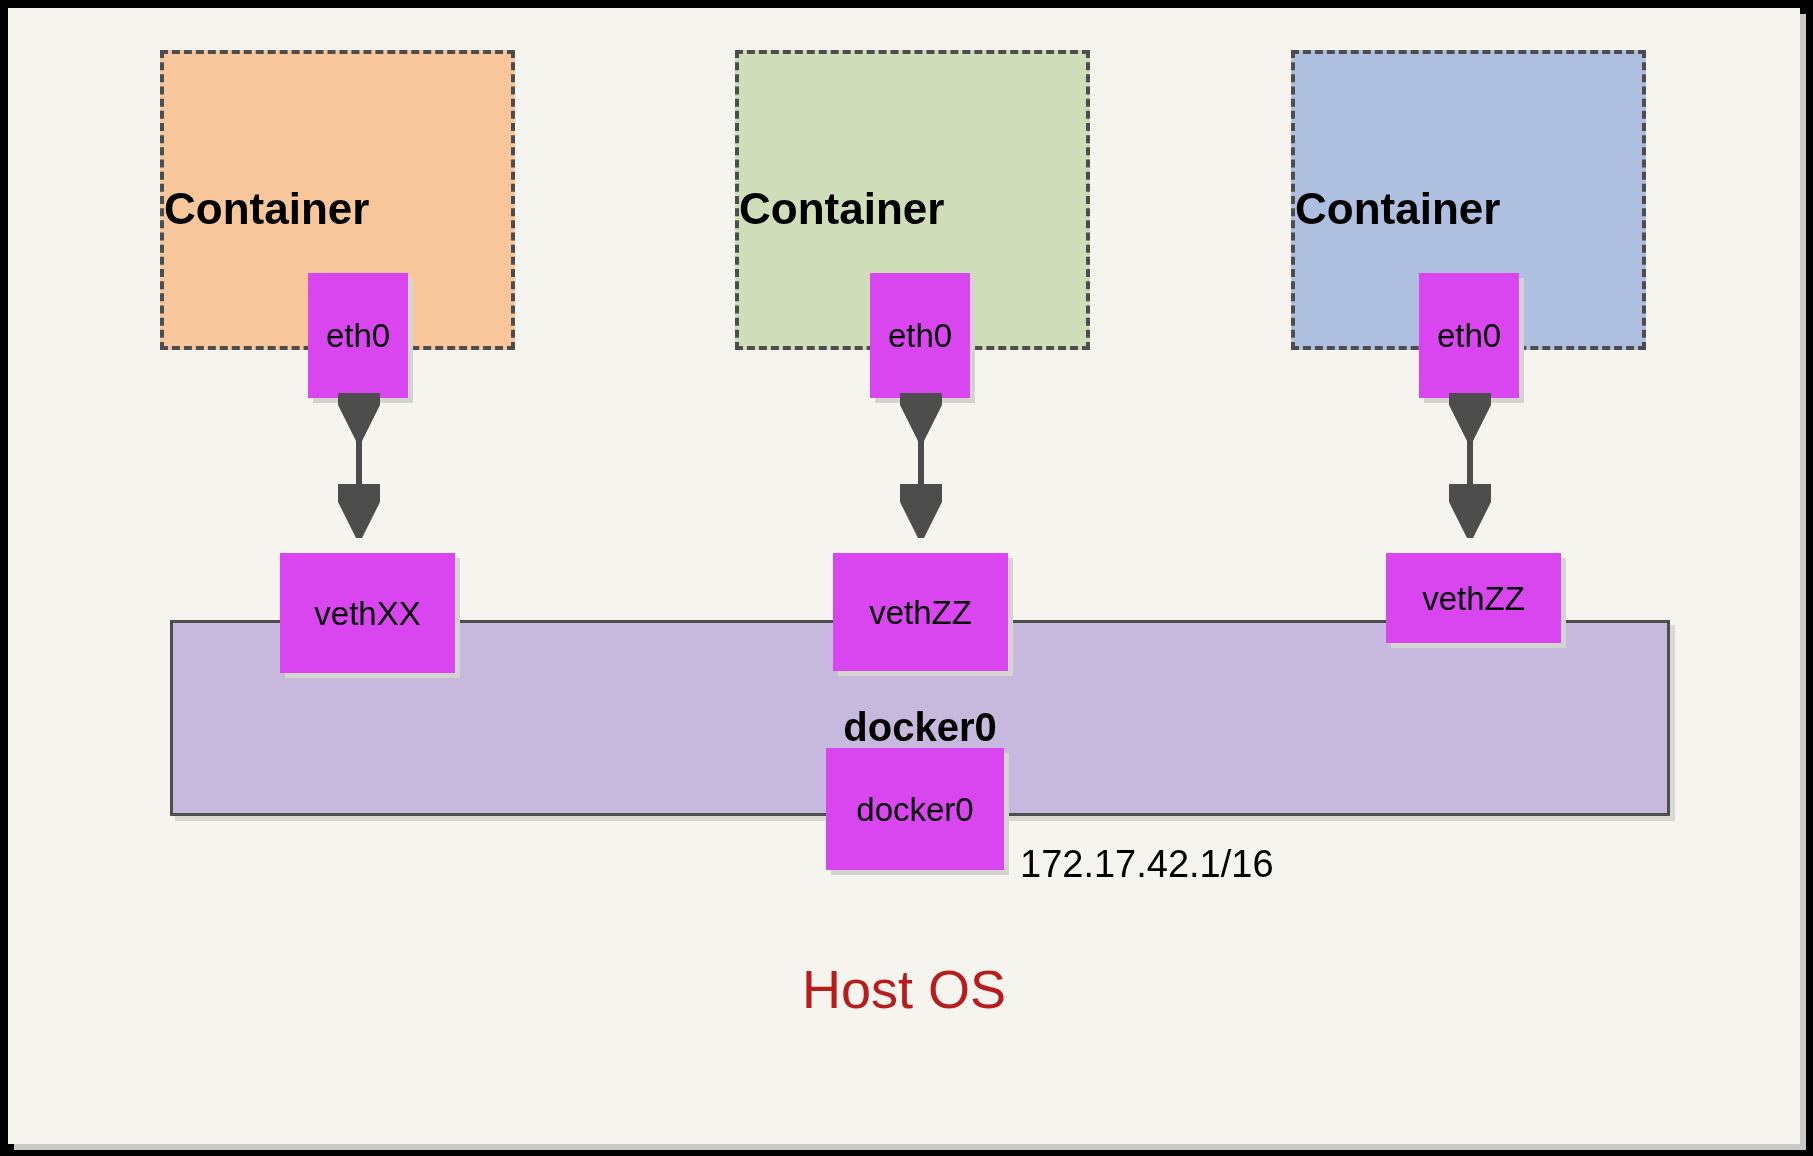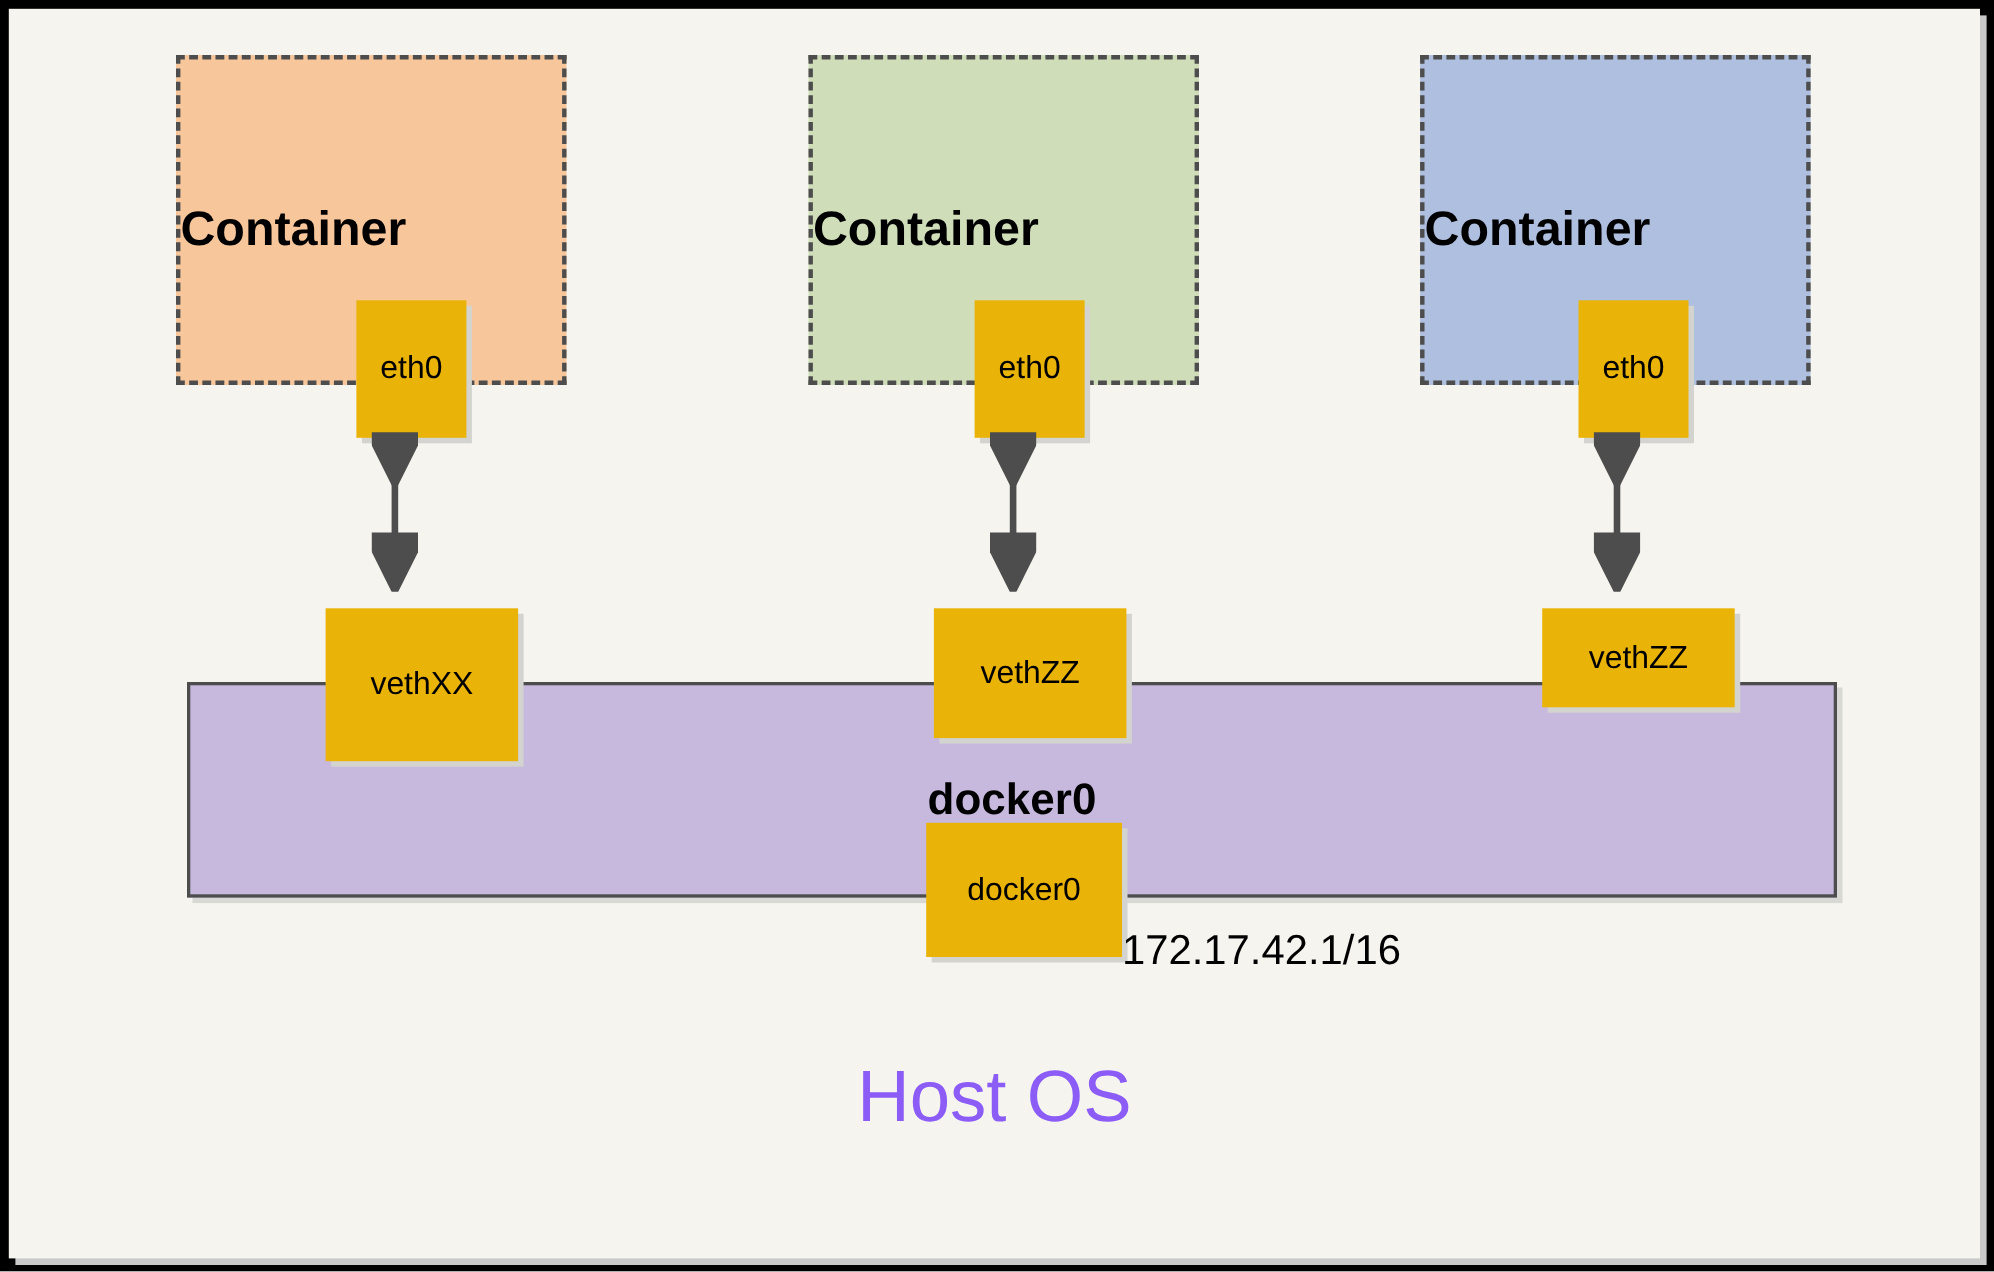--- a/index.html
+++ b/index.html
@@ -72,31 +72,30 @@
     top: 82px;
     text-align: center;
     font-size: 40px;
     font-weight: bold;
     color: #000000;
   }
 
   
   .chip {
     position: absolute;
-    background: #eab308;
+    background: #d946ef;
     box-sizing: border-box;
     box-shadow: 5px 5px 0 0 #d3d3cf;
     display: flex;
     align-items: center;
     justify-content: center;
     color: #000000;
-    font-size: 29px;
+    font-size: 33px;
     font-weight: normal;
     line-height: 1;
-    margin-left: 16px;
   }
 
   
   .arrow {
     position: absolute;
   }
 
   
   #ip-label {
     position: absolute;
@@ -105,23 +104,23 @@
     font-size: 38px;
     color: #000000;
     white-space: nowrap;
   }
   #host-os {
     position: absolute;
     left: 0;
     right: 0;
     top: 950px;
     text-align: center;
-    font-size: 66px;
+    font-size: 54px;
     font-weight: normal;
-    color: #8b5cf6;
+    color: #b91c1c;
   }
 </style>
 </head>
 <body>
 
 <div id="frame">
   <div id="canvas">
 
     <div class="container-box" style="left:152px; top:42px; width:355px; height:300px; background:#f7c69b;">
       <div class="container-title">Container</div>
@@ -161,21 +160,21 @@
     </svg>
 
     <svg class="arrow" style="left:1441px; top:385px;" width="42" height="145" viewBox="0 0 42 145">
       <line x1="21" y1="24" x2="21" y2="121" stroke="#4d4d4d" stroke-width="6" marker-start="url(#ah1)" marker-end="url(#ah2)"></line>
     </svg>
 
     <div id="bridge">
       <div id="bridge-title">docker0</div>
     </div>
 
-    <div class="chip" style="left:272px; top:545px; width:175px; height:139px;">
+    <div class="chip" style="left:272px; top:545px; width:175px; height:120px;">
       <span>vethXX</span>
     </div>
 
     <div class="chip" style="left:825px; top:545px; width:175px; height:118px;">
       <span>vethZZ</span>
     </div>
 
     <div class="chip" style="left:1378px; top:545px; width:175px; height:90px;">
       <span>vethZZ</span>
     </div>

